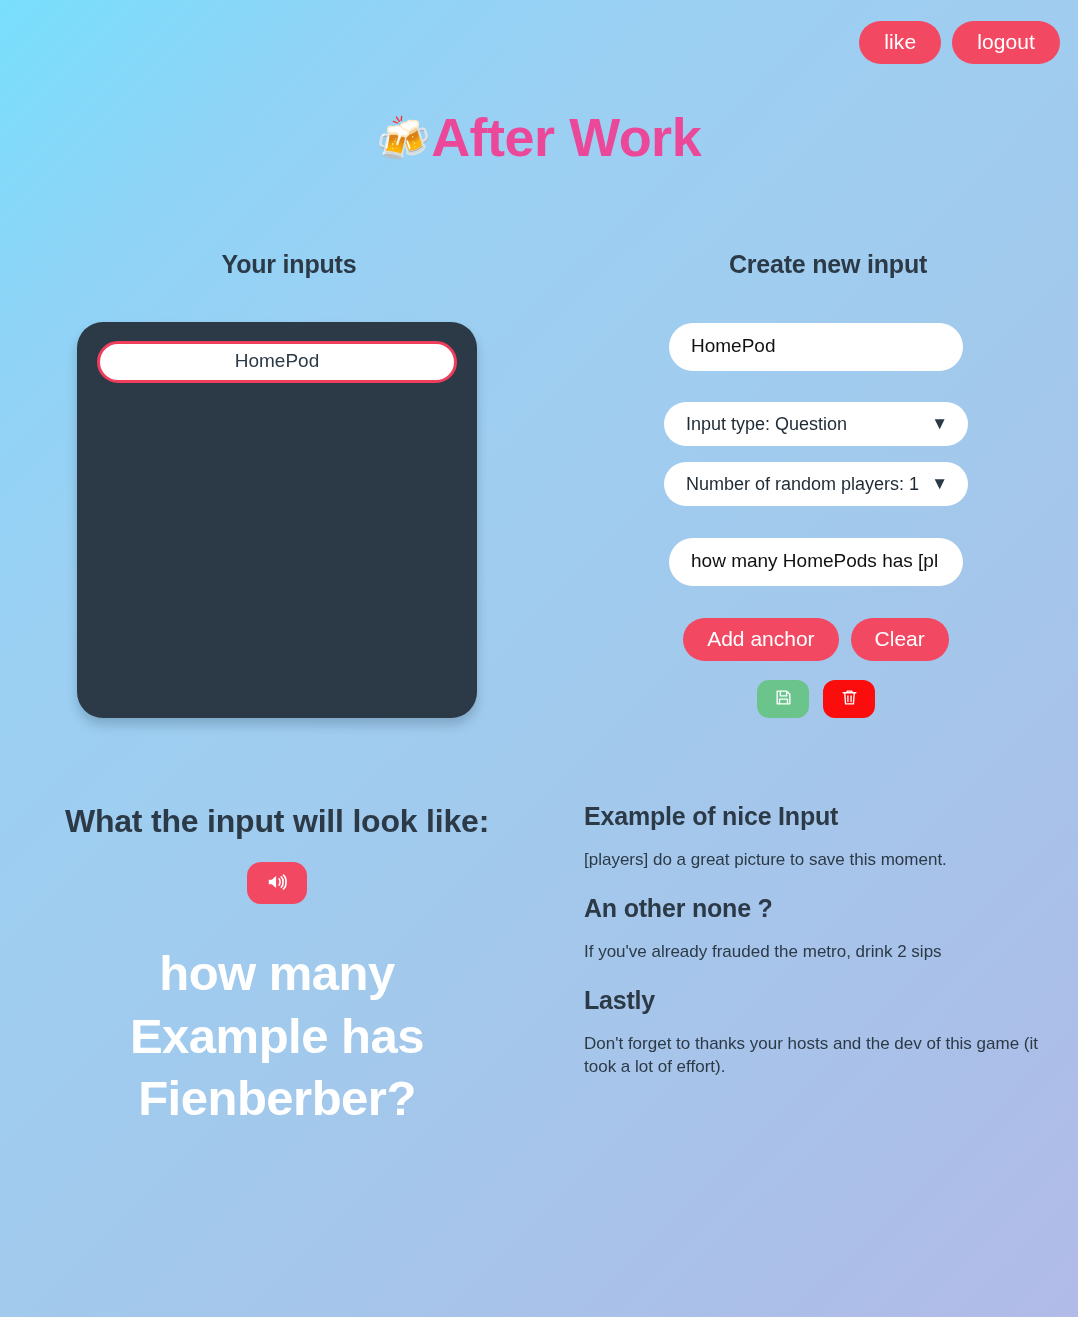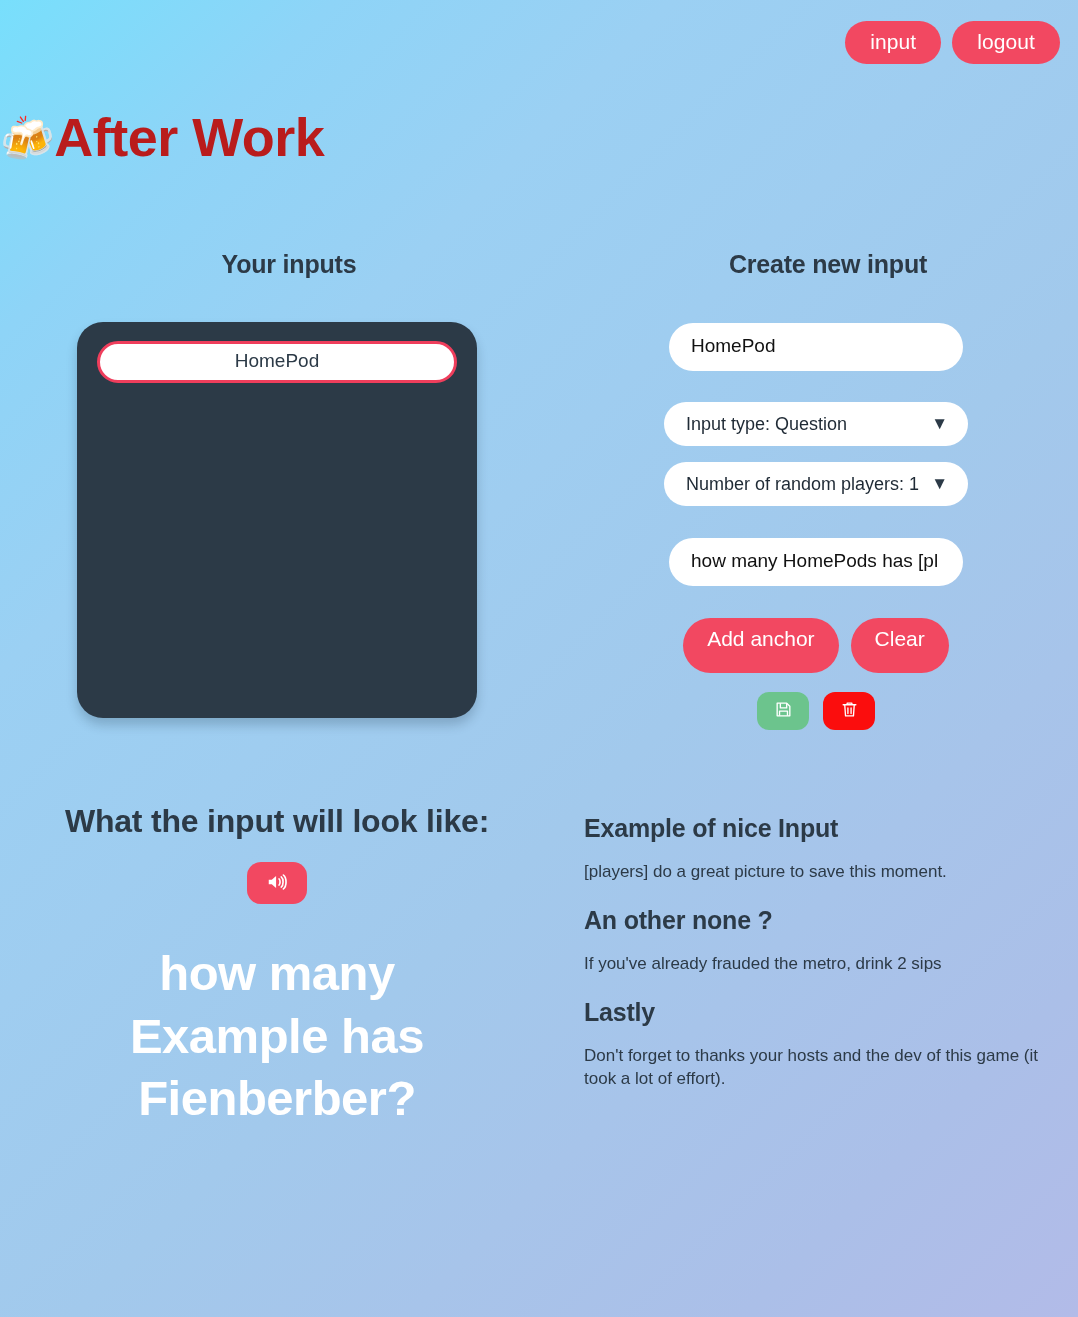--- a/index.html
+++ b/index.html
@@ -47,21 +47,22 @@
     line-height: 1;
     cursor: pointer;
   }
 
   
   .page-title {
     position: absolute;
     top: 108px;
     left: 0;
     width: 100%;
-    color: #b91c1c;
+    text-align: center;
+    color: #ec4899;
     font-size: 54px;
     font-weight: bold;
     letter-spacing: -0.5px;
     line-height: 1.1;
     white-space: nowrap;
   }
   .page-title .emoji { font-size: 44px; vertical-align: 2px; }
 
   
   .col-left  { position: absolute; left: 0;    top: 250px; width: 554px; }
@@ -190,21 +191,21 @@
     gap: 12px;
     align-items: center;
   }
   .pillbtn {
     background: #f24861;
     color: #ffffff;
     border: none;
     border-radius: 999px;
     font-family: "Liberation Sans", sans-serif;
     font-size: 21px;
-    padding: 10px 24px 24px;
+    padding: 10px 24px 12px;
     line-height: 1;
     cursor: pointer;
   }
 
   .icon-row {
     margin-top: 19px;
     display: flex;
     gap: 14px;
     align-items: center;
     justify-content: center;
@@ -237,21 +238,21 @@
     color: #2c3a47;
     line-height: 1.35;
     margin-top: 18px;
   }
   .example h2.sub { margin-top: 22px; }
 </style>
 </head>
 <body>
 
 <div class="topnav">
-  <button class="navbtn">input</button>
+  <button class="navbtn">like</button>
   <button class="navbtn">logout</button>
 </div>
 
 <div class="page-title"><span class="emoji">🍻</span><span>After Work</span></div>
 
 <div class="col-left">
 
   <div class="section-head">Your inputs</div>
 
   <div class="inputs-panel">

